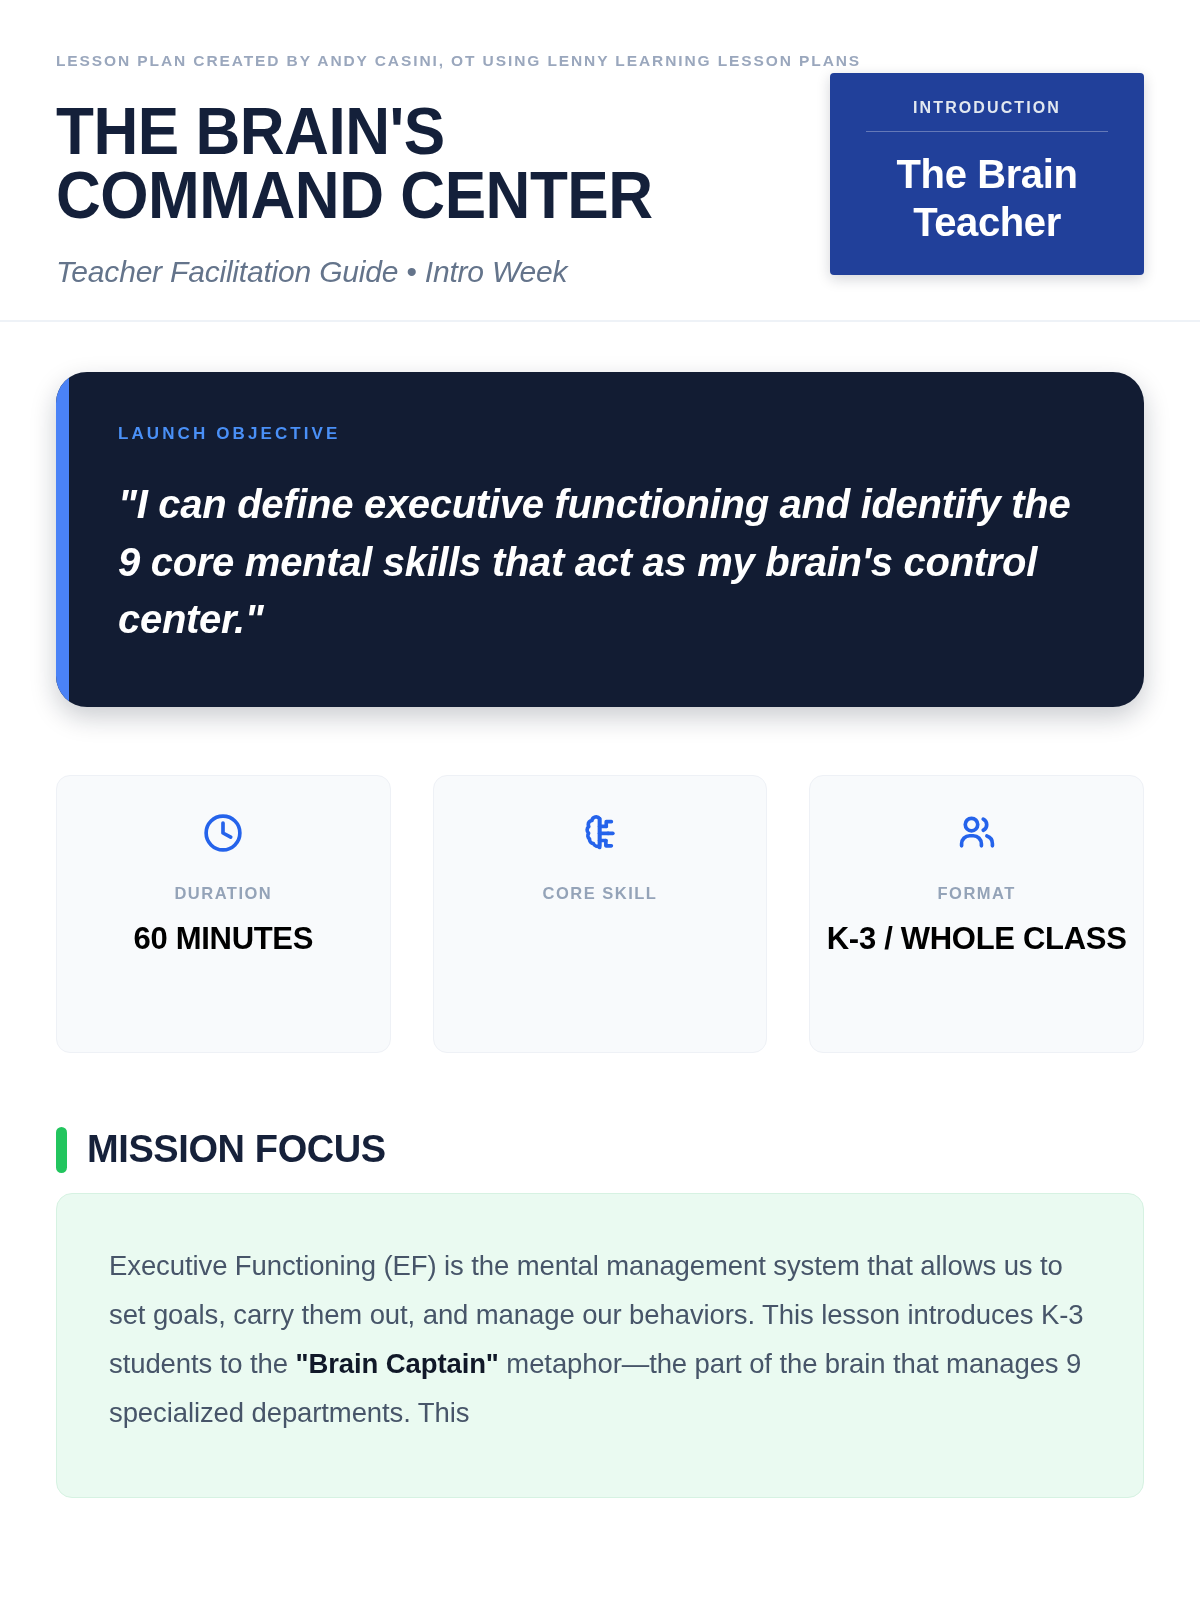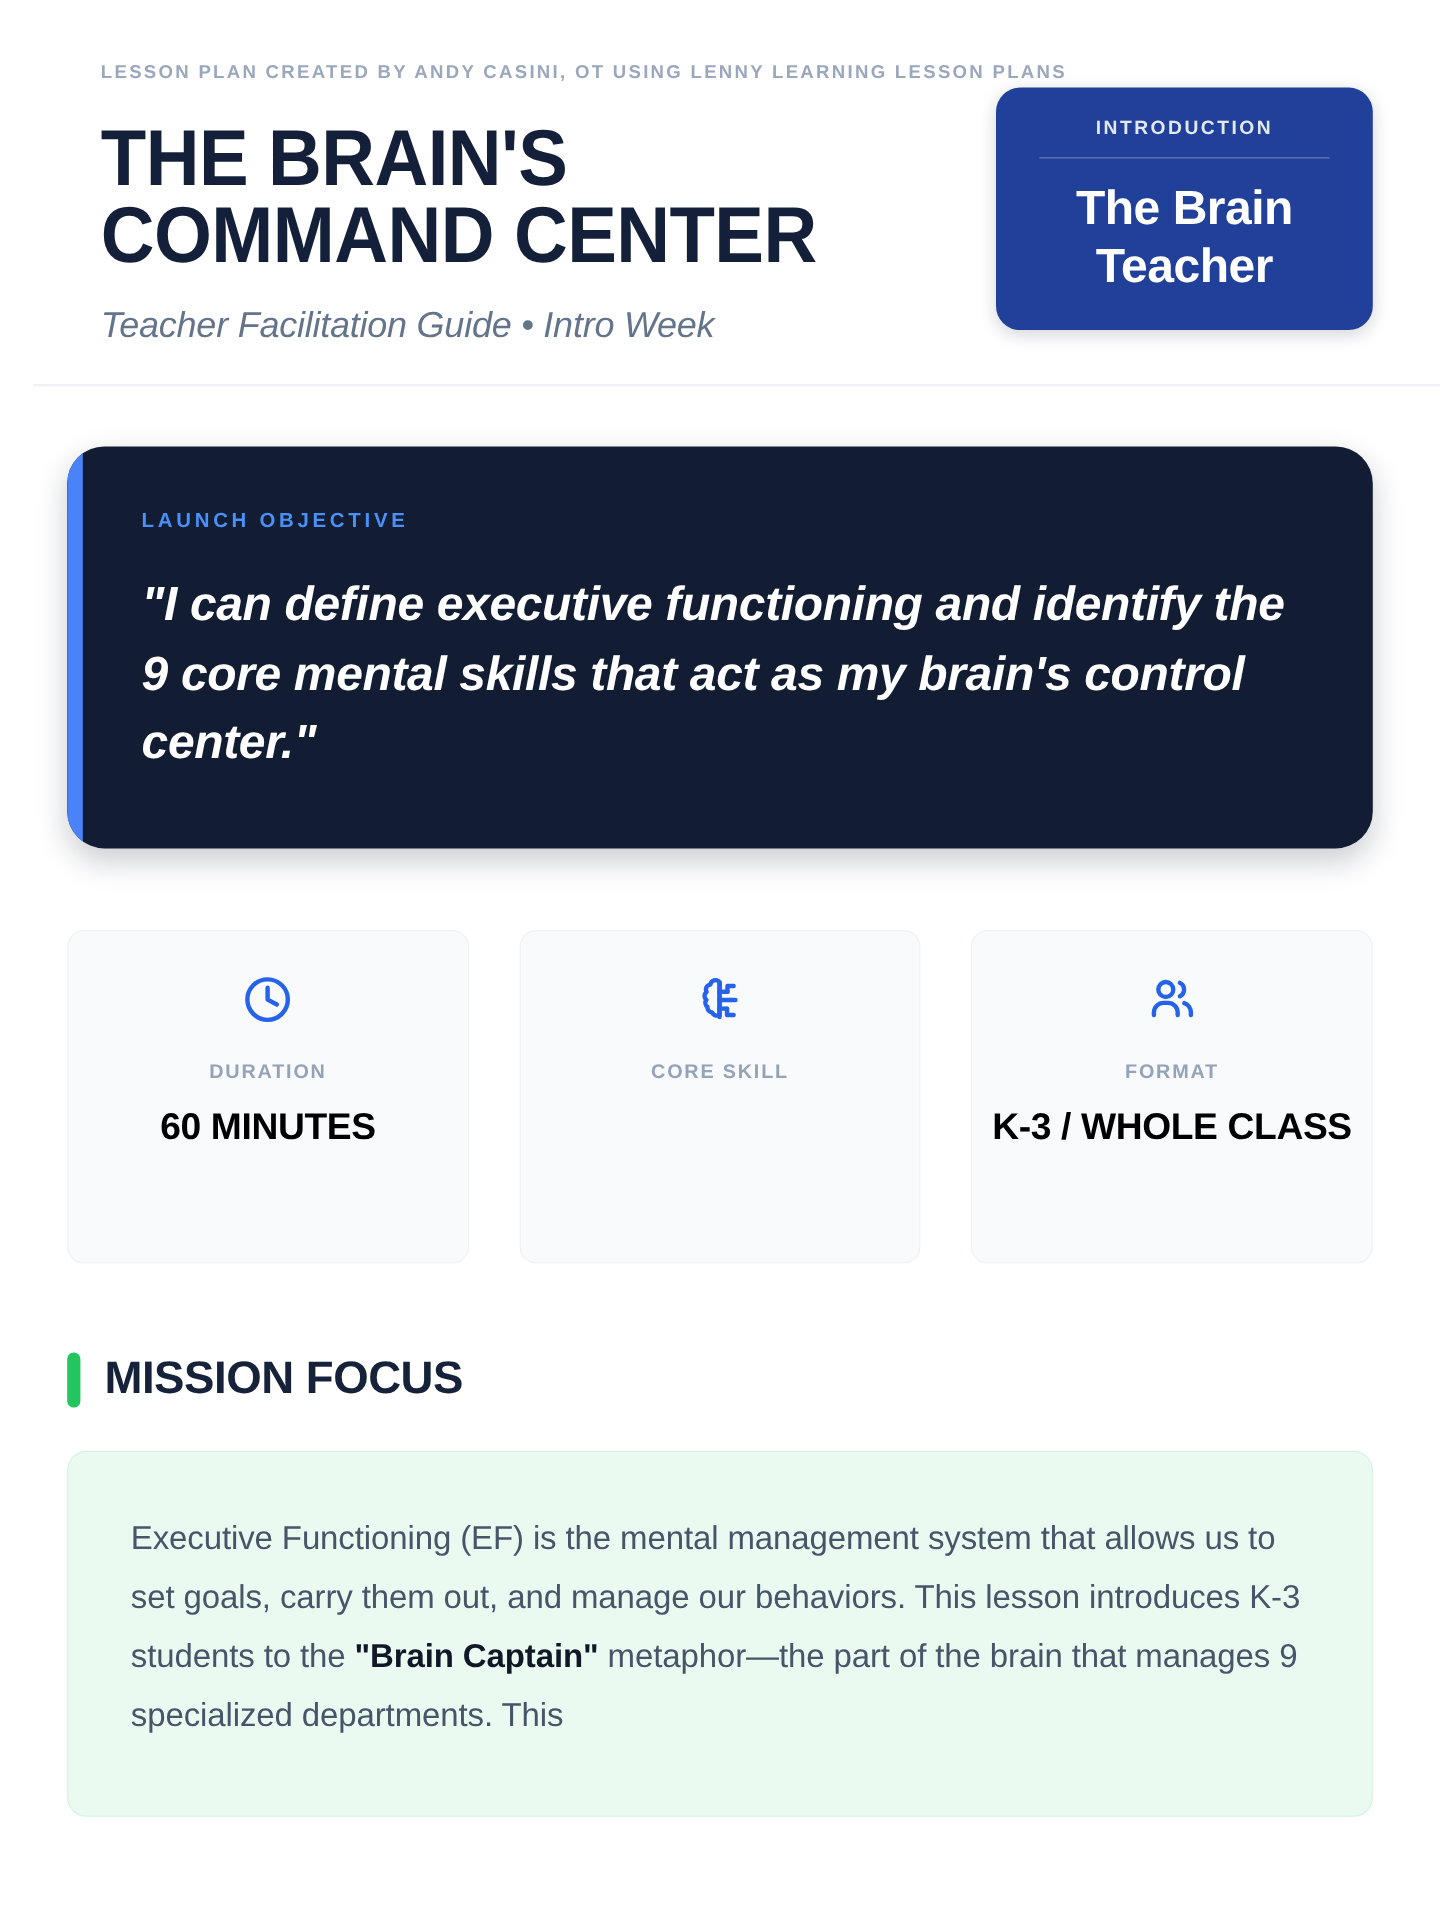--- a/index.html
+++ b/index.html
@@ -21,21 +21,20 @@
     height: 1600px;
     position: relative;
     overflow: hidden;
   }
 
   
   .header {
     padding: 52px 56px 30px 56px;
     border-bottom: 2px solid #eef2f7;
     background: #ffffff;
-    margin-left: 28px;
   }
 
   .header-inner {
     display: flex;
     align-items: flex-start;
     justify-content: space-between;
     gap: 9px;
   }
 
   .header-left { flex: 1 1 auto; min-width: 0; padding-top: 2px; }
@@ -72,21 +71,21 @@
     color: #64748b;
     letter-spacing: -0.2px;
     line-height: 1.2;
   }
 
   
   .badge {
     flex: 0 0 auto;
     width: 314px;
     background: #21409a;
-    border-radius: 20px;
+    border-radius: 4px;
     padding: 26px 22px 28px 22px;
     text-align: center;
     box-shadow: 0 4px 14px rgba(15,23,42,0.18);
     margin-top: 2px;
   }
 
   .badge-kicker {
     font-size: 16px;
     font-weight: 700;
     letter-spacing: 2.1px;
@@ -207,21 +206,21 @@
   .section-title {
     font-size: 38px;
     font-weight: 800;
     color: #16213a;
     letter-spacing: -0.4px;
     text-transform: uppercase;
   }
 
   
   .mission-panel {
-    margin-top: 36px;
+    margin-top: 20px;
     background: #eafaf1;
     border: 1.5px solid #d6f2e2;
     border-radius: 16px;
     padding: 48px 52px 60px 52px;
   }
 
   .mission-text {
     font-size: 27.5px;
     line-height: 1.78;
     color: #475569;

